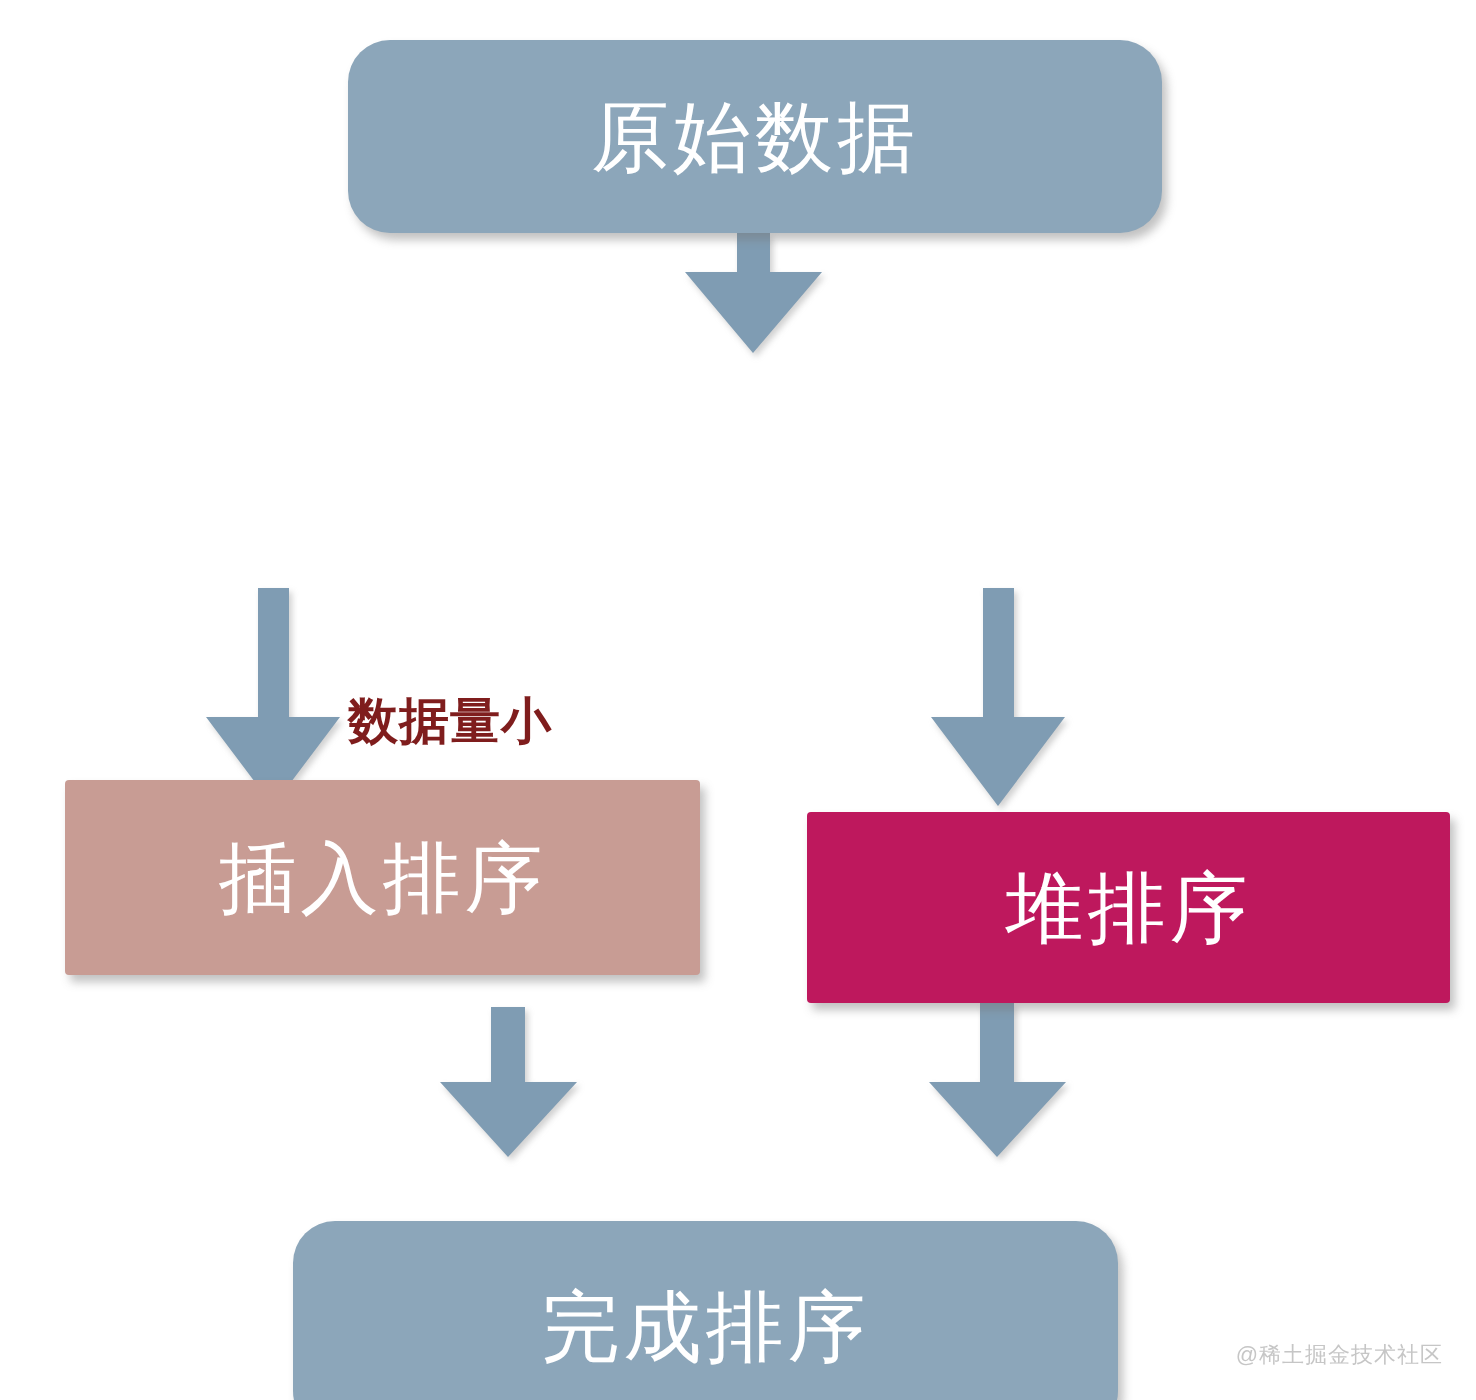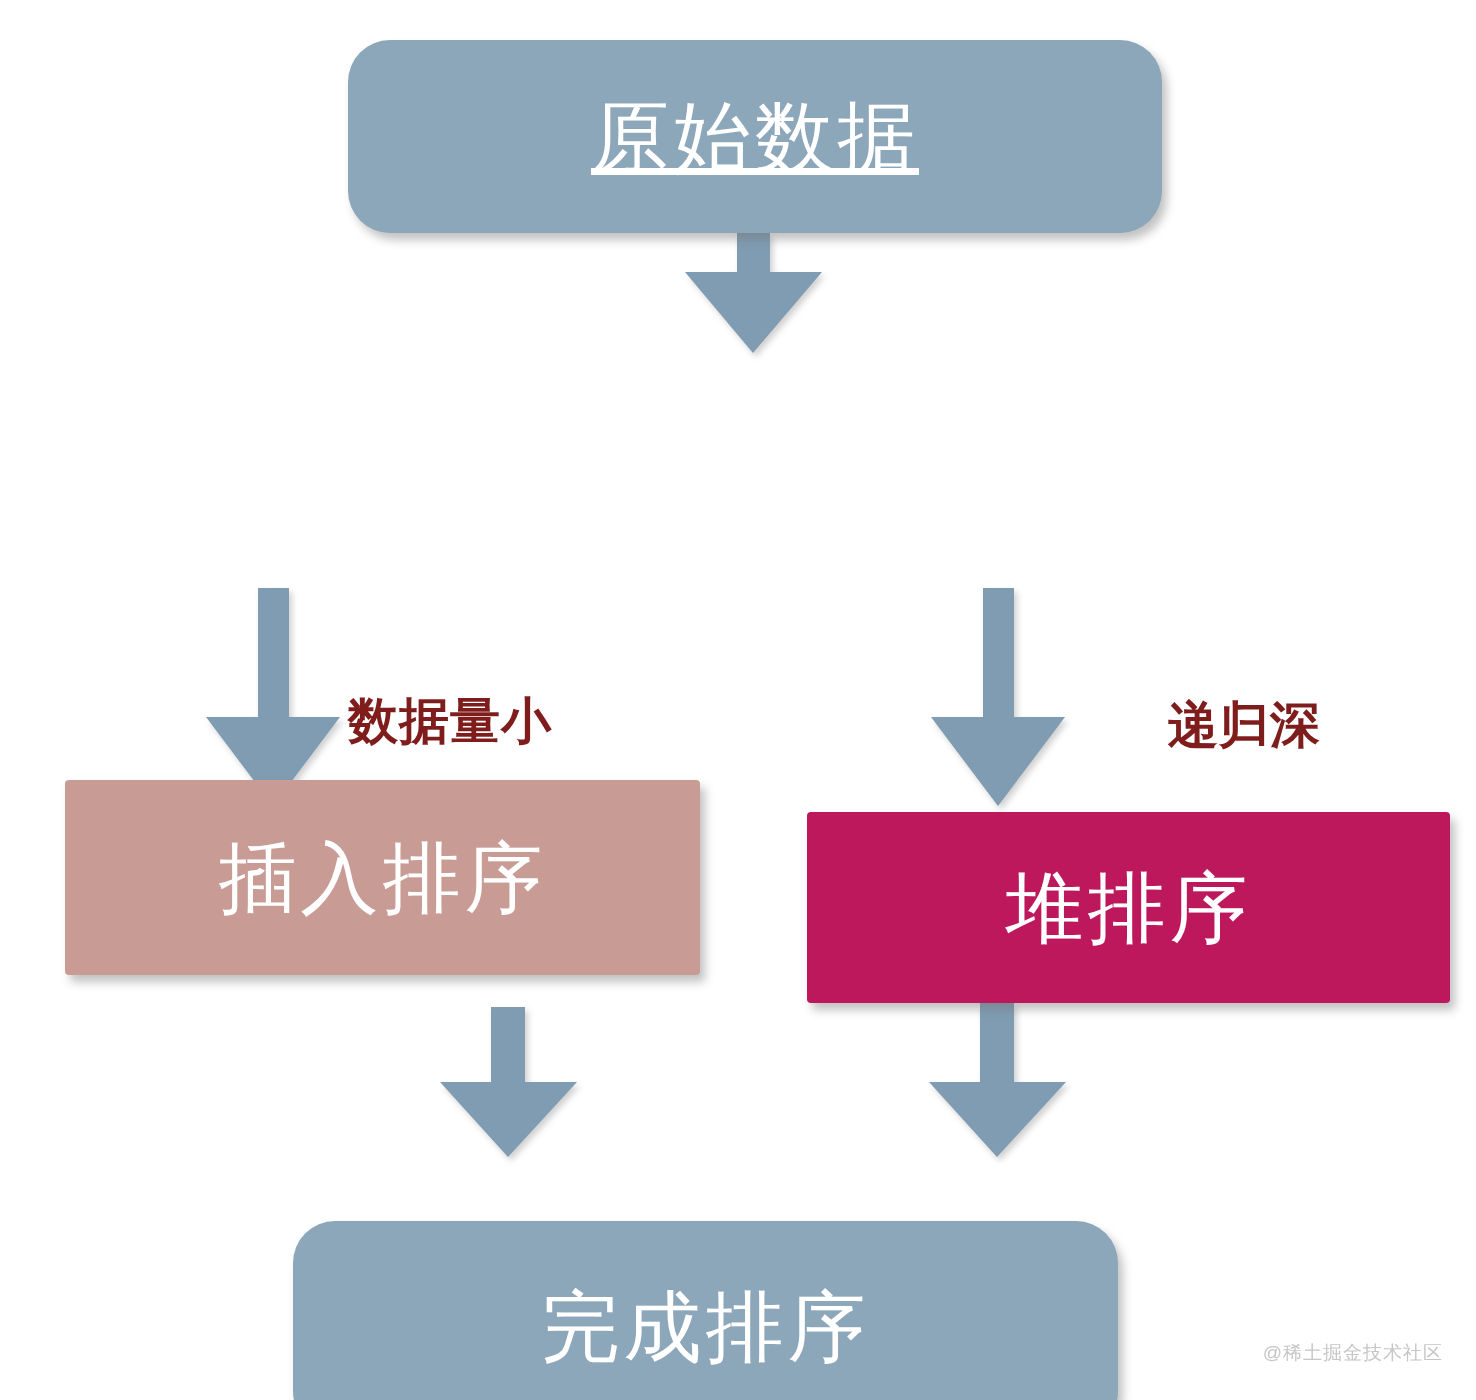--- a/index.html
+++ b/index.html
@@ -39,21 +39,20 @@
   }
   .node-text {
     font-size: 78px;
     letter-spacing: 4px;
     white-space: nowrap;
   }
   .node-top {
     left: 348px; top: 40px;
     width: 814px; height: 193px;
     border-radius: 42px;
-    text-decoration: underline;
   }
   .node-wide {
     left: 80px; top: 355px;
     width: 1250px; height: 233px;
     border-radius: 8px;
   }
   .node-pink {
     left: 65px; top: 780px;
     width: 635px; height: 195px;
     border-radius: 4px;
@@ -79,21 +78,21 @@
   .edge-label-left {
     left: 348px; top: 688px;
   }
   .edge-label-right {
     left: 1168px; top: 692px;
   }
   .watermark {
     position: absolute;
     right: 33px;
     top: 1340px;
-    font-size: 19px;
+    font-size: 22px;
     color: #c6c6c6;
     letter-spacing: 1px;
   }
 </style>
 </head>
 <body>
 
 <div class="canvas">
 
   <svg class="arrow-layer" viewBox="0 0 1476 1400" xmlns="http://www.w3.org/2000/svg">
@@ -104,21 +103,20 @@
     <polygon points="980,1003 1014,1003 1014,1082 1066,1082 997,1157 929,1082 980,1082" style="fill: rgb(127, 156, 179);"></polygon>
   </svg>
 
   <div class="node node-top" style="background-color: rgb(140, 166, 186);">
     <span class="node-text">原始数据</span>
   </div>
 
 
   <div class="edge-label edge-label-left">数据量小</div>
 
-  <div class="edge-label edge-label-right">递归深</div>
 
   <div class="node node-pink" style="background-color: rgb(200, 156, 148);">
     <span class="node-text">插入排序</span>
   </div>
 
   <div class="node node-yellow" style="background-color: #be185d;">
     <span class="node-text">堆排序</span>
   </div>
 
   <div class="node node-done" style="background-color: rgb(140, 166, 186);">

